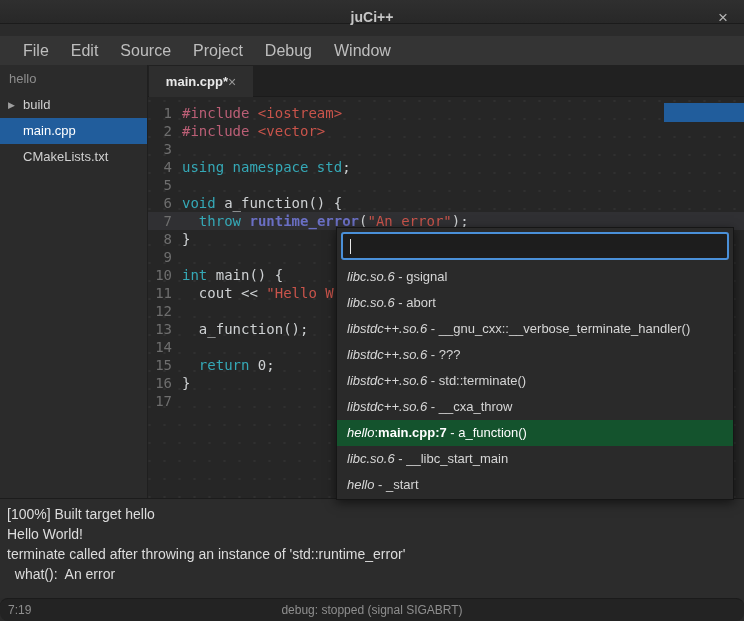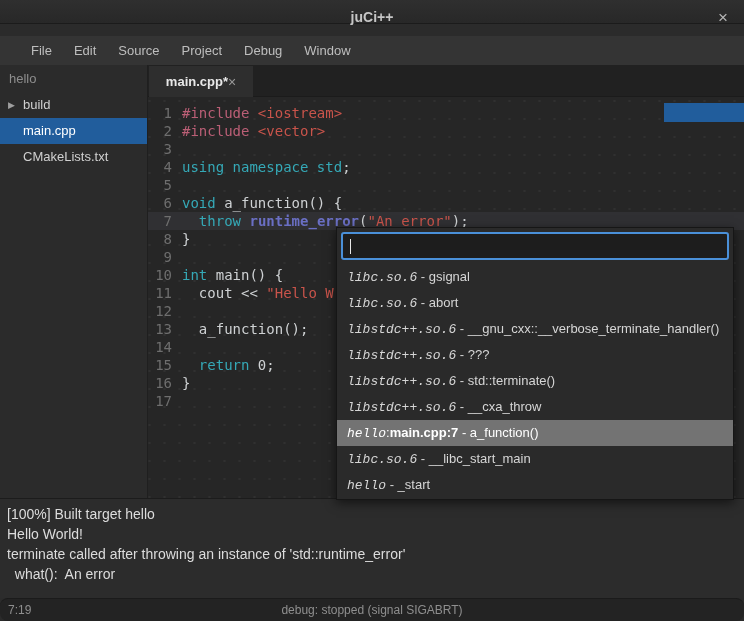--- a/index.html
+++ b/index.html
@@ -14,21 +14,21 @@
     position: absolute; left: 0; top: 0; width: 744px; height: 24px;
     background: linear-gradient(#2f2f2f, #282828);
     border-bottom: 1px solid #1b1b1b;
   }
   .title { position: absolute; width: 100%; top: 9px; text-align: center; font-size: 14px; font-weight: bold; color: #c6c6c6; }
   .close-btn { position: absolute; right: 10px; top: 7px; width: 22px; height: 22px; line-height: 22px; text-align: center; color: #b5b5b5; font-size: 17px; cursor: default; }
   
   .menubar {
     position: absolute; left: 0; top: 36px; width: 744px; height: 29px;
     background: #343434; display: flex; align-items: center;
-    font-size: 13px; color: #bebebe; padding-left: 20px;
+    font-size: 16px; color: #bebebe; padding-left: 12px;
   }
   .menu-item { padding: 5px 11px; }
   
   .sidebar {
     position: absolute; left: 0; top: 65px; width: 148px; height: 433px;
     background: #2b2b2b; border-right: 1px solid #1f1f1f; font-size: 13px;
   }
   .sidebar-header { height: 27px; line-height: 27px; padding-left: 9px; color: #8d8d8d; }
   .tree-item { position: relative; height: 26px; line-height: 26px; padding-left: 23px; color: #d0d0d0; white-space: nowrap; }
   .tree-item .expander { position: absolute; left: 8px; top: 0; font-size: 9px; color: #9f9f9f; }
@@ -70,22 +70,22 @@
     box-shadow: 0 3px 10px rgba(0,0,0,0.55); font-size: 13px;
   }
   .popup-input-wrap { padding: 4px; }
   .popup-input {
     height: 28px; background: #1d1d1d; border: 2px solid #4a90d9; border-radius: 3px;
     display: flex; align-items: center; padding: 0 4px; color: #ffffff;
   }
   .caret { display: inline-block; width: 1px; height: 15px; background: #e8e8e8; margin-left: 3px; }
   .popup-list { padding-bottom: 1px; }
   .popup-item { height: 26px; line-height: 26px; padding: 0 10px; color: #d6d6d6; white-space: nowrap; overflow: hidden; }
-  .popup-item.selected { background: #737373; color: #ffffff; }
-  .seg-italic { font-style: italic; font-family: Liberation Mono, monospace; }
+  .popup-item.selected { background: #14532d; color: #ffffff; }
+  .seg-italic { font-style: italic; }
   .seg-bold { font-weight: bold; }
   
   .output {
     position: absolute; left: 0; top: 498px; width: 744px; height: 100px;
     background: #2c2c2c; border-top: 1px solid #1c1c1c;
     padding: 5px 7px; font-size: 14px; color: #dcdcdc;
   }
   .out-line { height: 20px; line-height: 20px; white-space: pre; }
   
   .statusbar {

